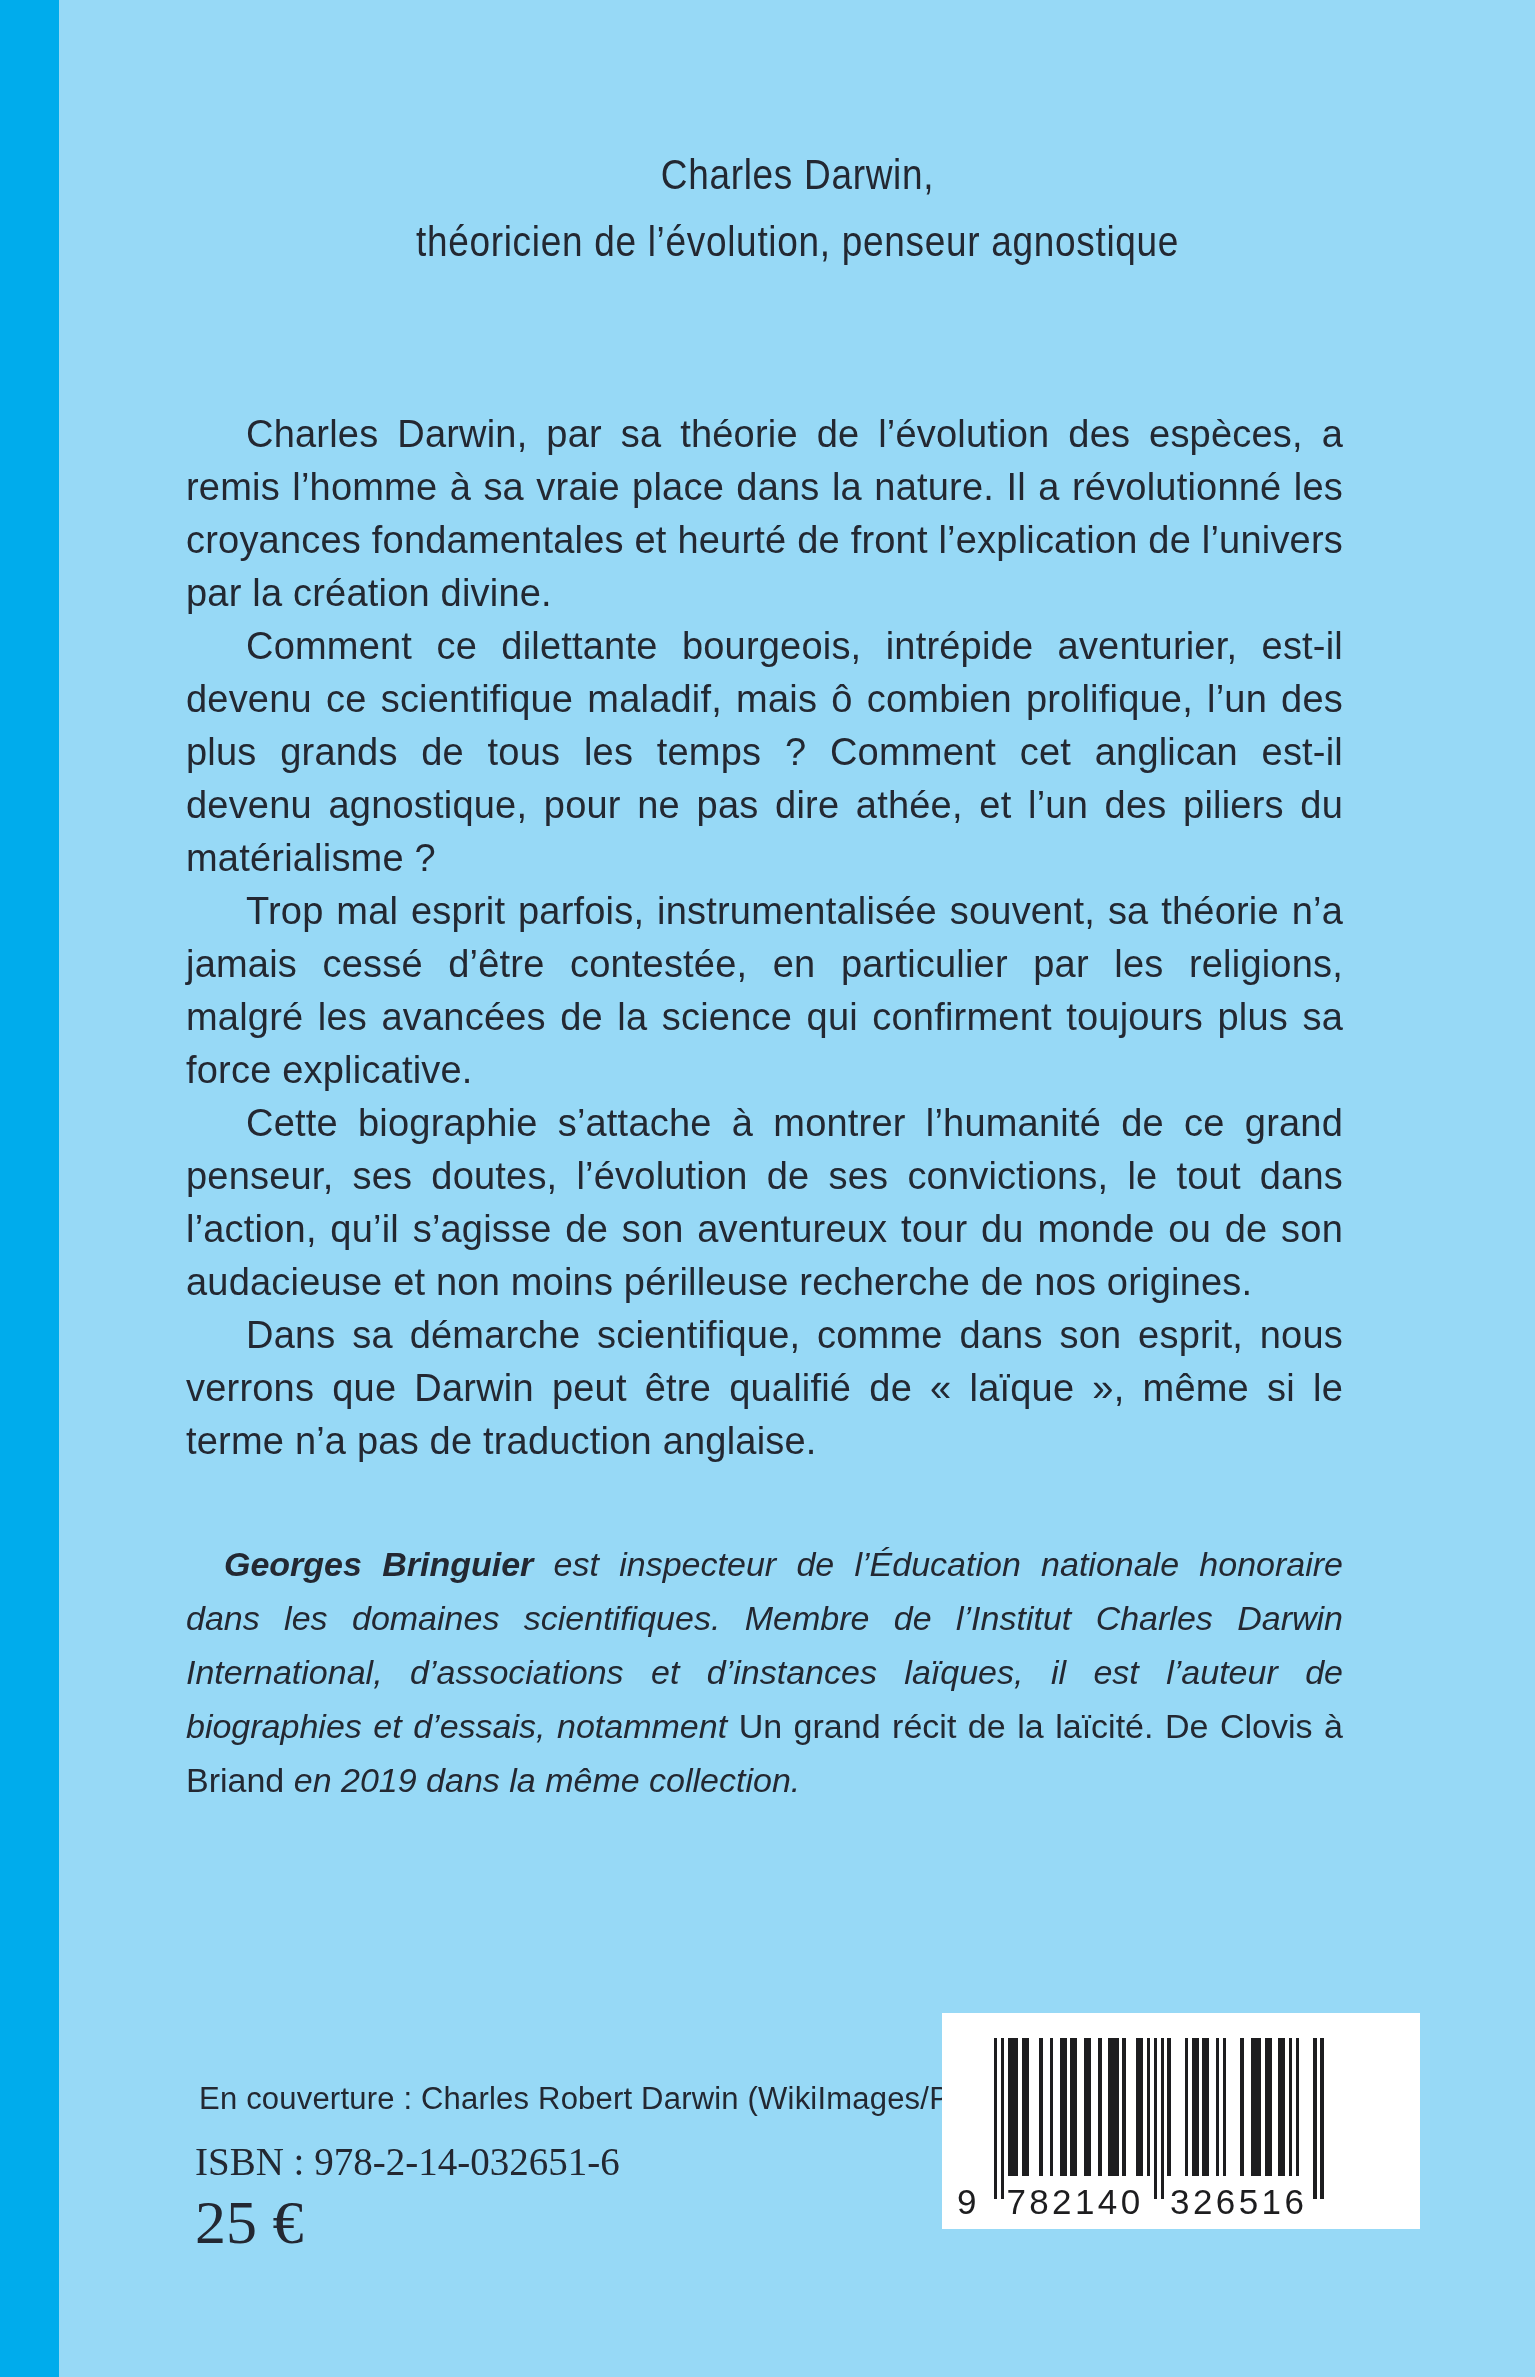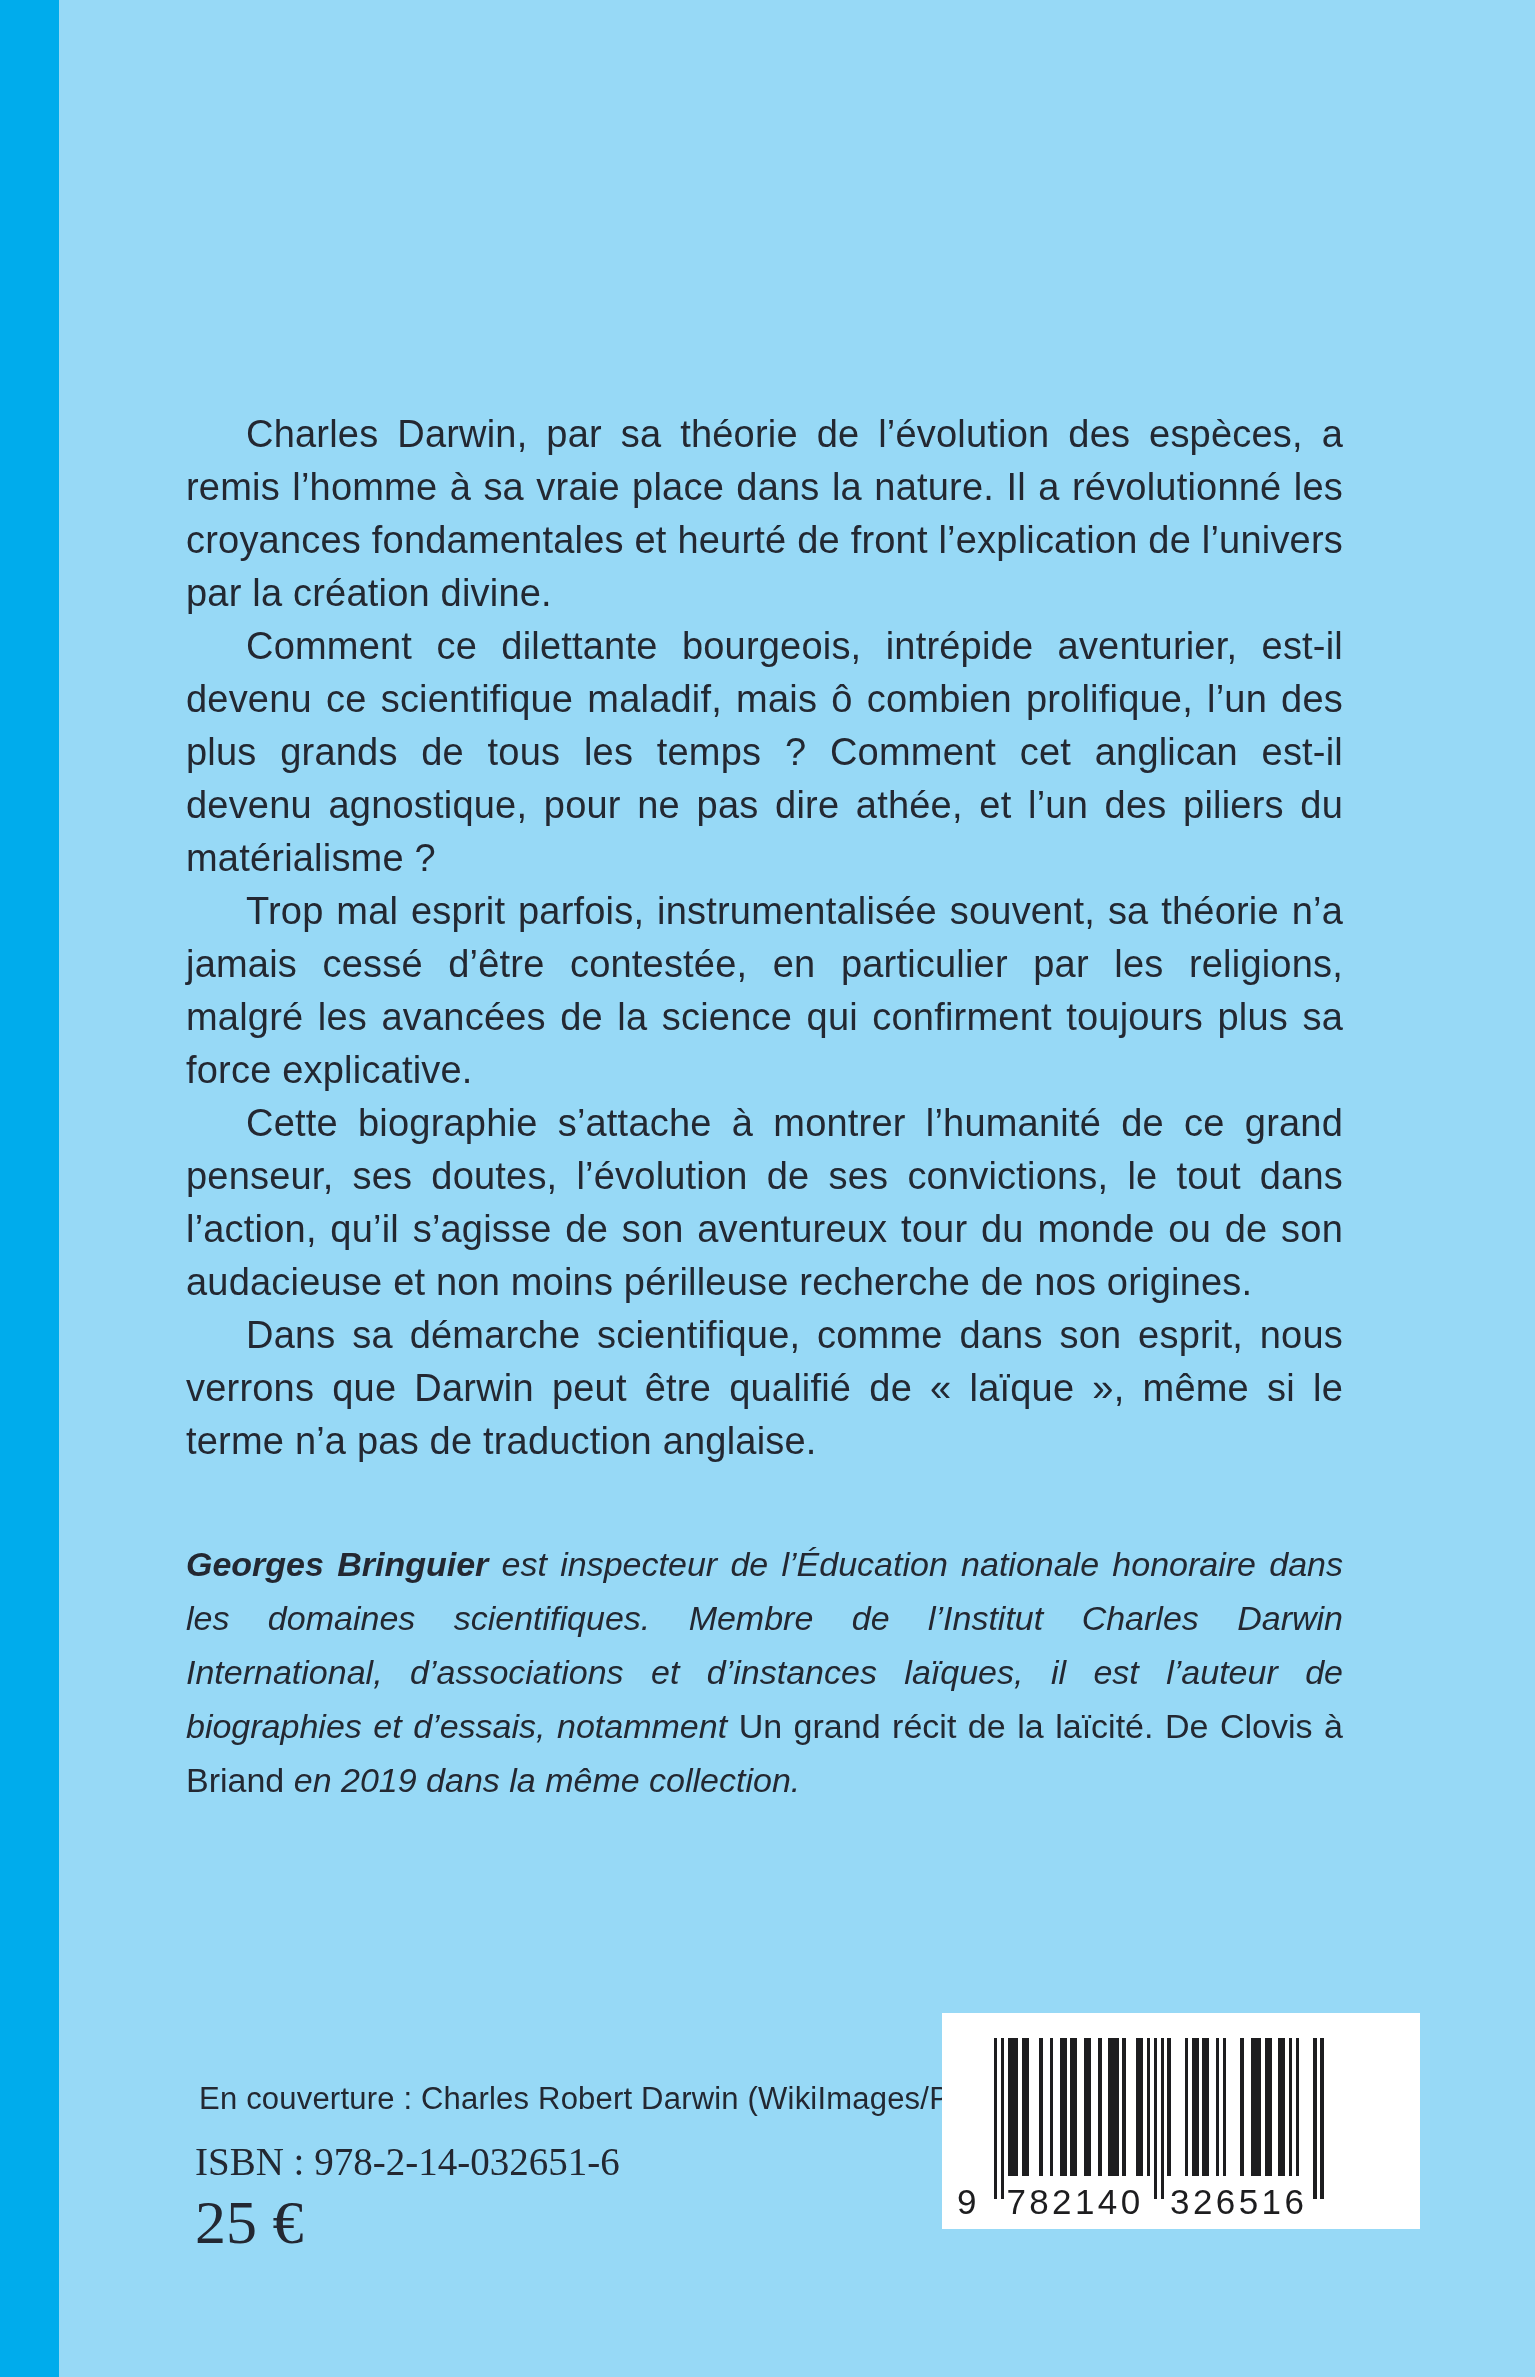--- a/index.html
+++ b/index.html
@@ -29,21 +29,21 @@
     text-align:justify;
     letter-spacing:0.2px;
   }
   .synopsis p{margin:0;text-indent:60px;}
   .bio{
     position:absolute;top:1537px;left:186px;width:1157px;
     font-size:34px;line-height:54px;
     text-align:justify;font-style:italic;
     margin:0;
   }
-  .bio .author{font-weight:bold;}
+  .bio .author{font-weight:bold;margin-left:38px;}
   .bio .roman{font-style:normal;}
   .credit{
     position:absolute;left:199px;top:2081px;
     font-size:31px;letter-spacing:0.2px;
   }
   .isbn{
     position:absolute;left:195px;top:2139px;
     font-family:"Liberation Serif",serif;
     font-size:39px;
   }
@@ -70,20 +70,24 @@
     white-space:pre;
   }
 </style>
 </head>
 <body>
 
 <div class="cover" style="--background: #97d9f6; --spine: #00acec; --text: #232832; --barcode_bg: #ffffff; --bar_color: #1d1d1f;">
 
   <div class="spine"></div>
 
+  <div class="title-block">
+    <div class="title-line">Charles Darwin,</div>
+    <div class="title-line">théoricien de l’évolution, penseur agnostique</div>
+  </div>
 
   <div class="synopsis">
     <p>Charles Darwin, par sa théorie de l’évolution des espèces, a remis l’homme à sa vraie place dans la nature. Il a révolutionné les croyances fondamentales et heurté de front l’explication de l’univers par la création divine.</p>
     <p>Comment ce dilettante bourgeois, intrépide aventurier, est-il devenu ce scientifique maladif, mais ô combien prolifique, l’un des plus grands de tous les temps ? Comment cet anglican est-il devenu agnostique, pour ne pas dire athée, et l’un des piliers du matérialisme ?</p>
     <p>Trop mal esprit parfois, instrumentalisée souvent, sa théorie n’a jamais cessé d’être contestée, en particulier par les religions, malgré les avancées de la science qui confirment toujours plus sa force explicative.</p>
     <p>Cette biographie s’attache à montrer l’humanité de ce grand penseur, ses doutes, l’évolution de ses convictions, le tout dans l’action, qu’il s’agisse de son aventureux tour du monde ou de son audacieuse et non moins périlleuse recherche de nos origines.</p>
     <p>Dans sa démarche scientifique, comme dans son esprit, nous verrons que Darwin peut être qualifié de « laïque », même si le terme n’a pas de traduction anglaise.</p>
   </div>
 
   <p class="bio"><span class="author">Georges Bringuier</span><span> est inspecteur de l’Éducation nationale honoraire dans les domaines scientifiques. Membre de l’Institut Charles Darwin International, d’associations et d’instances laïques, il est l’auteur de biographies et d’essais, notamment </span><span class="roman">Un grand récit de la laïcité. De Clovis à Briand</span><span> en 2019 dans la même collection.</span></p>

